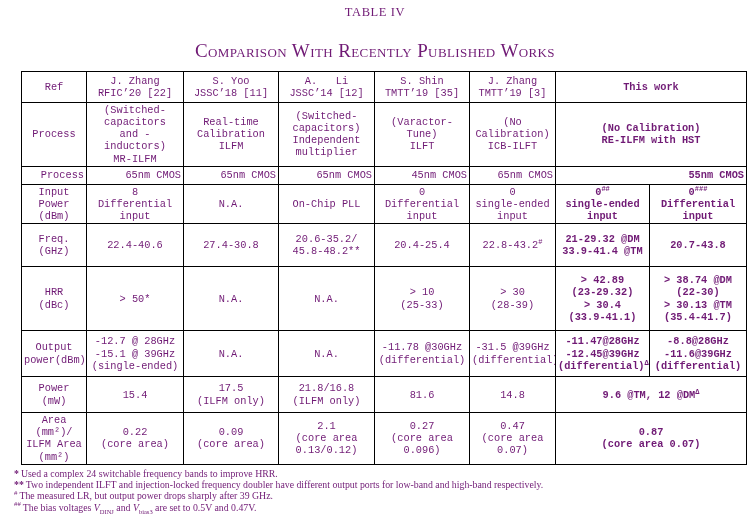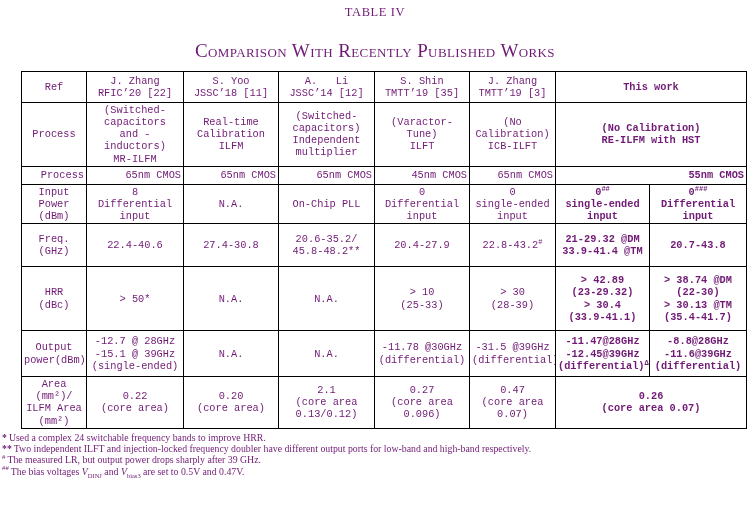--- a/index.html
+++ b/index.html
@@ -11,21 +11,21 @@
   table.cmp{border-collapse:collapse;table-layout:fixed;margin:9px 0 0 21px;width:725px;font-family:Liberation Mono, monospace;}
   table.cmp td{border:1px solid #000;text-align:center;vertical-align:middle;
        font-size:10.3px;line-height:1.18;padding:1px 2px;white-space:pre-line;
        overflow:hidden;}
   .b{font-weight:bold;}
   sup.mk{font-size:7px;line-height:0;}
   tr.r-ref td{height:28px;} tr.r-topology td{height:53px;} tr.r-process td{height:15px;text-align:right;}
   tr.r-phase td{height:15px;} tr.r-input td{height:35px;} tr.r-freq td{height:40px;}
   tr.r-bw td{height:37px;} tr.r-hrr td{height:61px;} tr.r-out td{height:43px;}
   tr.r-power td{height:33px;} tr.r-area td{height:35px;}
-  .fnotes{margin:3px 0 0 2px;}
+  .fnotes{margin:3px 0 0 14px;}
   .fn{font-size:9.8px;line-height:11.3px;white-space:nowrap;}
   .fn .mkb{font-weight:bold;margin-right:2px;}
   .fn sup{font-size:6.8px;line-height:0;margin-right:2px;}
   .fn sub{font-size:6.5px;line-height:0;}
   .fn .vit{font-style:italic;}
 </style>
 </head>
 <body>
 
 <div class="page">
@@ -107,21 +107,21 @@
       <td class="b"><span>0</span><sup class="mk">###</sup><span>
 Differential input</span></td>
     </tr>
 
     <tr class="r-freq">
       <td>Freq. (GHz)</td>
       <td>22.4-40.6</td>
       <td>27.4-30.8</td>
       <td>20.6-35.2/
 45.8-48.2**</td>
-      <td>20.4-27.9</td>
+      <td>20.4-25.4</td>
       <td><span>22.8-43.2</span><sup class="mk">#</sup></td>
       <td class="b">21-29.32 @DM
 33.9-41.4 @TM</td>
       <td class="b">20.7-43.8</td>
     </tr>
 
 
     <tr class="r-hrr">
       <td>HRR
 (dBc)</td>
@@ -155,36 +155,48 @@
       <td>-31.5 @39GHz
 (differential)</td>
       <td class="b"><span>-11.47@28GHz
 -12.45@39GHz
 (differential)</span><sup class="mk">ΔΔ</sup></td>
       <td class="b">-8.8@28GHz
 -11.6@39GHz
 (differential)</td>
     </tr>
 
+    <tr class="r-power">
+      <td>Power
+(mW)</td>
+      <td>15.4</td>
+      <td>17.5
+(ILFM only)</td>
+      <td>21.8/16.8
+(ILFM only)</td>
+      <td>81.6</td>
+      <td>14.8</td>
+      <td class="b" colspan="2"><span>9.6 @TM, 12 @DM</span><sup class="mk">Δ</sup></td>
+    </tr>
 
     <tr class="r-area">
       <td>Area (mm²)/
 ILFM Area
 (mm²)</td>
       <td>0.22
 (core area)</td>
-      <td>0.20
+      <td>0.09
 (core area)</td>
       <td>2.1
 (core area 0.13/0.12)</td>
       <td>0.27
 (core area 0.096)</td>
       <td>0.47
 (core area 0.07)</td>
-      <td class="b" colspan="2">0.26
+      <td class="b" colspan="2">0.87
 (core area 0.07)</td>
     </tr>
   </tbody>
     </table>
 
   <div class="fnotes">
     <div class="fn"><span class="mkb">*</span><span>Used a complex 24 switchable frequency bands to improve HRR.</span></div>
     <div class="fn"><span class="mkb">**</span><span>Two independent ILFT and injection-locked frequency doubler have different output ports for low-band and high-band respectively.</span></div>
     <div class="fn"><sup>#</sup><span>The measured LR, but output power drops sharply after 39 GHz.</span></div>
     <div class="fn"><sup>##</sup><span>The bias voltages </span><span class="vit">V</span><sub>DINJ</sub><span> and </span><span class="vit">V</span><sub>bias3</sub><span> are set to 0.5V and 0.47V.</span></div>

